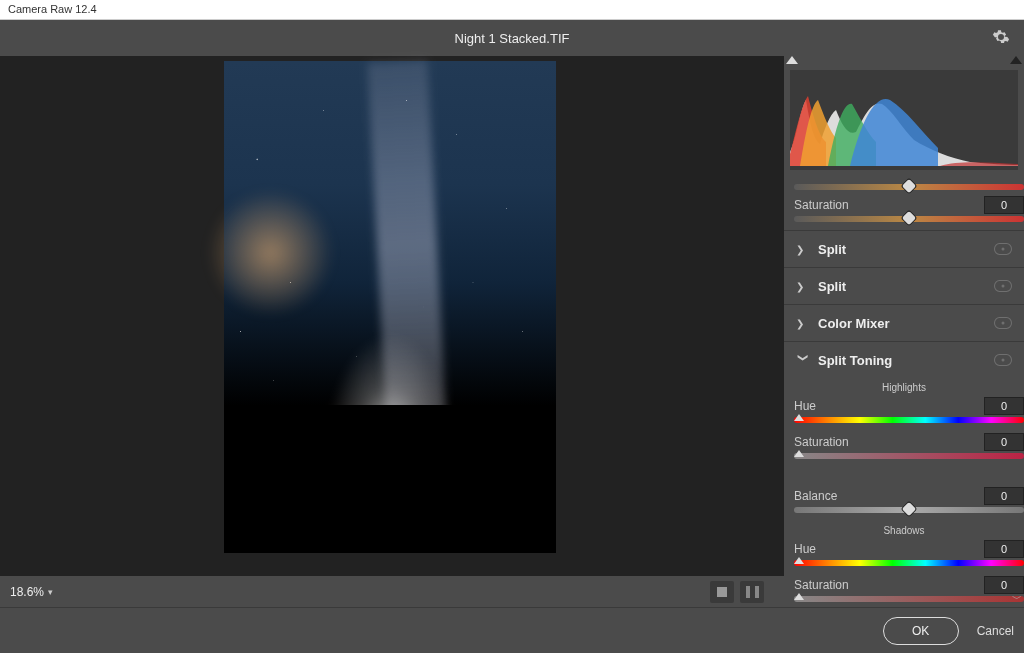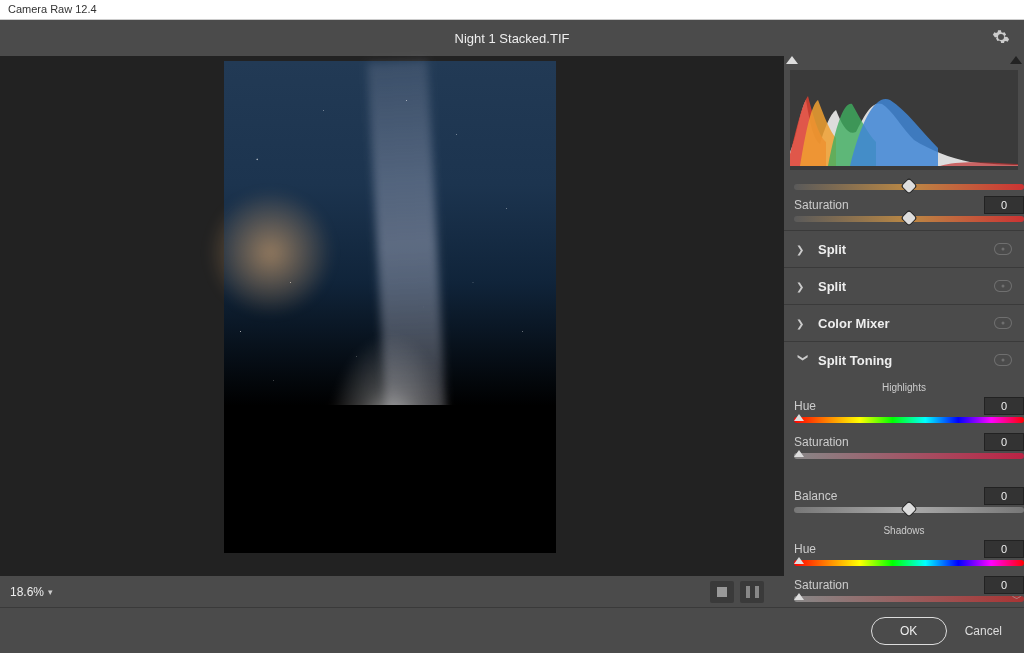--- a/index.html
+++ b/index.html
@@ -58,21 +58,21 @@
   .track.satS{background:linear-gradient(to right,#888,#a33)}
   .track.bal{background:linear-gradient(to right,#777,#aaa,#777)}
   .thumb{position:absolute;top:-3px;width:10px;height:10px;background:#ddd;border-radius:2px;transform:translateX(-50%) rotate(45deg);box-shadow:0 0 0 1px #222}
   .smallthumb{position:absolute;top:-3px;width:0;height:0;border-left:5px solid transparent;border-right:5px solid transparent;border-bottom:7px solid #ddd;transform:translateX(-50%)}
   .panelhdr{height:36px;display:flex;align-items:center;padding:0 12px;color:#eee;font-size:13px;cursor:pointer;border-top:1px solid #3a3a3a}
   .panelhdr .chev{width:14px;color:#ccc;font-size:10px;margin-right:8px}
   .panelhdr .name{font-weight:600;flex:1}
   .eye{width:16px;height:10px;border:1px solid #888;border-radius:50%/80%;position:relative;opacity:.6}
   .eye::after{content:"";position:absolute;left:50%;top:50%;width:3px;height:3px;background:#888;border-radius:50%;transform:translate(-50%,-50%)}
   .sectlabel{text-align:center;color:#ccc;font-size:10px;padding:4px 0 2px 0}
-  .footer{position:absolute;left:0;right:0;bottom:0;height:45px;background:#4b4b4b;display:flex;align-items:center;justify-content:flex-end;padding-right:22px;gap:18px;border-top:1px solid #3a3a3a}
+  .footer{position:absolute;left:0;right:0;bottom:0;height:45px;background:#4b4b4b;display:flex;align-items:center;justify-content:flex-end;padding-right:10px;gap:18px;border-top:1px solid #3a3a3a}
   .okbtn{width:74px;height:26px;border:1px solid #ddd;border-radius:14px;color:#eee;display:flex;align-items:center;justify-content:center;font-size:12px;cursor:pointer;background:transparent}
   .cancel{color:#ddd;font-size:12px;cursor:pointer}
 </style>
 </head>
 <body>
 
 <div class="titlebar">
   <span>Camera Raw 12.4</span>
 </div>
 

